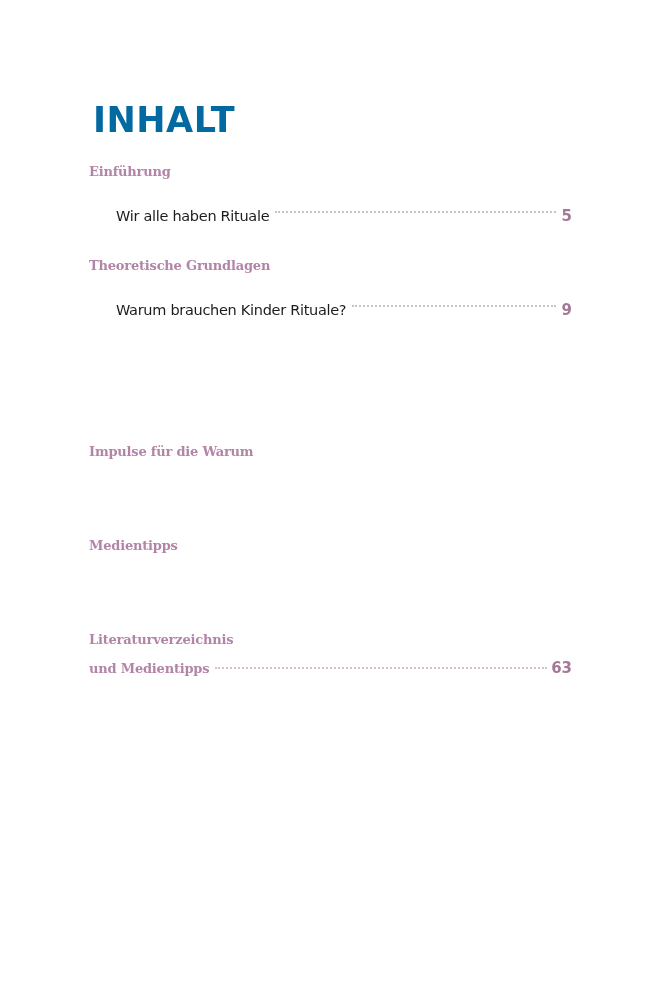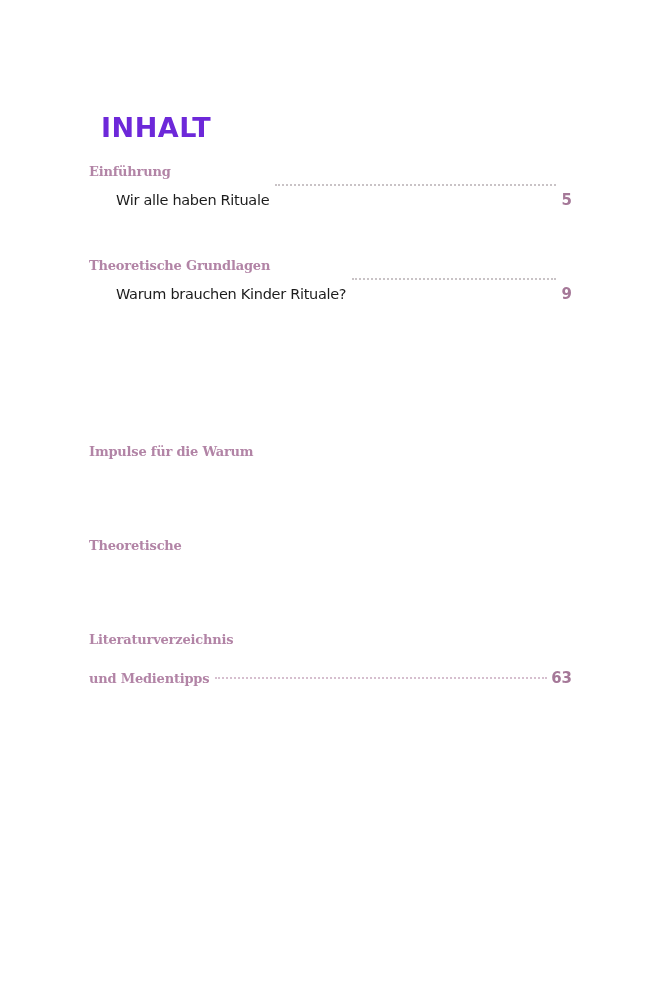--- a/index.html
+++ b/index.html
@@ -17,48 +17,48 @@
     .page {
       position: absolute;
       left: 0; top: 0;
       width: 663px;
       height: 1000px;
     }
     .toc-title {
       position: absolute;
       left: 89px;
       top: 98px;
-      margin: 12px;
+      margin: 4px;
       font-family: "DejaVu Sans", sans-serif;
       font-weight: bold;
-      font-size: 27px;
+      font-size: 35px;
       letter-spacing: 0.5px;
-      color: #6d28d9;
+      color: #0369a1;
       line-height: 36px;
     }
     .section {
       position: absolute;
       left: 89px;
       width: 483px;
     }
     .section-heading {
       font-family: "DejaVu Serif", serif;
       font-weight: bold;
       font-size: 13px;
       color: #b284a6;
       line-height: 26px;
       height: 26px;
       white-space: nowrap;
       letter-spacing: -0.2px;
     }
     .entry {
       display: flex;
-      align-items: flex-start;
+      align-items: center;
       margin-left: 27px;
-      margin-top: 3px;
+      margin-top: 19px;
       height: 24px;
       line-height: 24px;
     }
     .entry-text {
       font-family: "DejaVu Sans", sans-serif;
       font-size: 14.5px;
       color: #1c1c1c;
       white-space: nowrap;
       letter-spacing: -0.3px;
     }
@@ -116,26 +116,26 @@
   </div>
 
   <div class="section" style="top:346px;">
   </div>
 
   <div class="section" style="top:439px;">
     <div class="section-heading">Impulse für die Warum</div>
   </div>
 
   <div class="section" style="top:533px;">
-    <div class="section-heading">Theoretische</div>
+    <div class="section-heading">Medientipps</div>
   </div>
 
   <div class="section" style="top:627px;">
     <div class="section-heading">Literaturverzeichnis</div>
-    <div class="main-entry" style="margin-top:12px;">
+    <div class="main-entry" style="margin-top:2px;">
       <span class="section-heading">und Medientipps</span>
       <span class="leader"></span>
       <span class="page-num">63</span>
     </div>
   </div>
 
 
 </div>
 
 </body></html>

